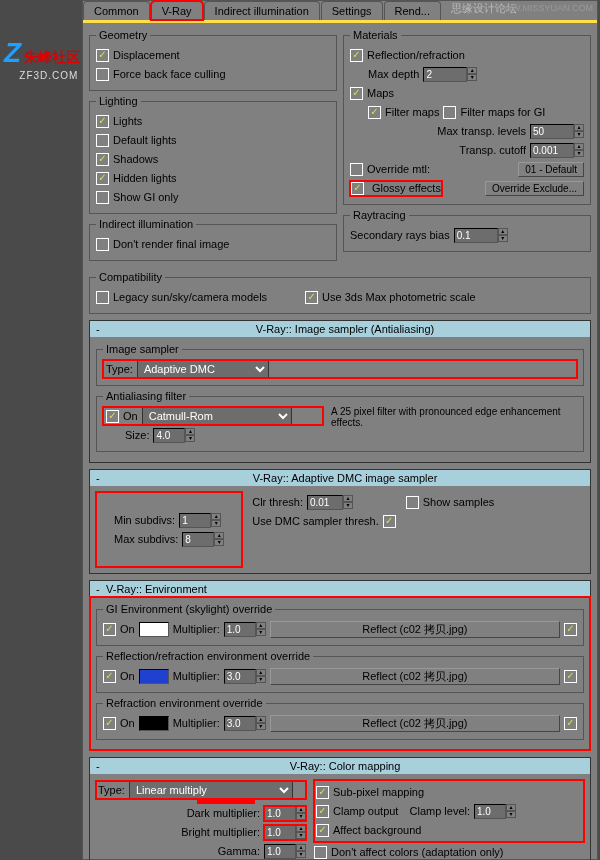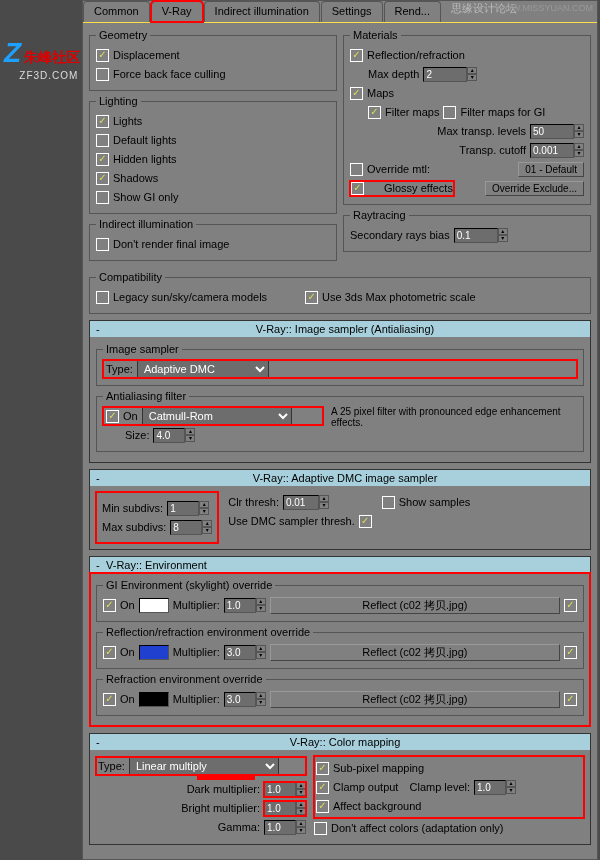--- a/index.html
+++ b/index.html
@@ -1,18 +1,18 @@
 <!DOCTYPE html>
 <html><head>
 <meta charset="utf-8">
 <style>
   * { box-sizing: border-box; margin: 0; padding: 0; font-family: "Tahoma", sans-serif; font-size: 11px; }
   body { background: #4a4a4a; width: 600px; height: 860px; overflow: hidden; position: relative; }
   .page { position: absolute; left: 82px; top: 0; width: 516px; height: 860px; background: #808080; border: 1px solid #555; }
-  .tabs { display: flex; background: #808080; border-bottom: 1px solid #fde047; height: 22px; }
+  .tabs { display: flex; background: #808080; border-bottom: 3px solid #fde047; height: 22px; }
   .tab { padding: 3px 10px; border: 1px solid #555; border-bottom: none; border-top-left-radius: 4px; border-top-right-radius: 4px; margin-right: 1px; cursor: pointer; color: #000; }
   .tab.act { background: #808080; }
   .hl-red { outline: 2px solid #f00; outline-offset: -1px; }
   .two-col { display: flex; gap: 6px; padding: 6px; }
   .col { flex: 1; }
   fieldset { border: 1px solid #555; margin-bottom: 4px; padding: 4px 6px 6px; position: relative; }
   legend { font-size: 11px; color: #000; padding: 0 3px; }
   .row { display: flex; align-items: center; height: 18px; gap: 4px; margin: 1px 0; }
   .cb { width: 13px; height: 13px; border: 1px solid #fff; background: #808080; display: inline-flex; align-items: center; justify-content: center; color: #dcdc55; font-size: 10px; line-height: 1; }
   .cb.chk::before { content: "✓"; }
@@ -76,25 +76,25 @@
         <div class="row">
             <span class="cb chk"></span>
             <span class="lbl">Lights</span>
           </div>
         <div class="row">
             <span class="cb"></span>
             <span class="lbl">Default lights</span>
           </div>
         <div class="row">
             <span class="cb chk"></span>
+            <span class="lbl">Shadows</span>
+          </div>
+        <div class="row">
+            <span class="cb chk"></span>
             <span class="lbl">Hidden lights</span>
-          </div>
-        <div class="row">
-            <span class="cb chk"></span>
-            <span class="lbl">Shadows</span>
           </div>
         <div class="row">
             <span class="cb"></span>
             <span class="lbl">Show GI only</span>
           </div>
       </fieldset>
       <fieldset>
         <legend>Indirect illumination</legend>
         <div class="row">
             <span class="cb"></span>
@@ -149,21 +149,21 @@
               </span>
             </span>
           </div>
         <div class="row">
             <span class="cb"></span>
             <span class="lbl">Override mtl:</span>
             <span style="flex:1"></span>
             <span class="btn">01 - Default</span>
           </div>
         <div class="row">
-            <span class="hl-red" style="display:inline-flex;align-items:center;gap:20px;padding:1px">
+            <span class="hl-red" style="display:inline-flex;align-items:center;gap:8px;padding:1px">
               <span class="cb chk"></span>
               <span class="lbl">Glossy effects</span>
             </span>
             <span style="flex:1"></span>
             <span class="btn">Override Exclude...</span>
           </div>
       </fieldset>
       <fieldset>
         <legend>Raytracing</legend>
         <div class="row">
@@ -230,21 +230,21 @@
     </div>
   </div>
 
   <div class="rollout">
     <div class="rollout-hd">
         <span class="minus">-</span>
         <span style="flex:1;text-align:center">V-Ray:: Adaptive DMC image sampler</span>
       </div>
     <div class="rollout-bd">
       <div style="display:flex;gap:10px;align-items:flex-start">
-        <div class="hl-red" style="padding:6px">
+        <div class="hl-red" style="padding:18px">
           <div class="row">
               <span class="lbl">Min subdivs:</span>
               <span class="spin">
                 <input style="width: 32px;" value="1">
                 <span class="ar">
                   <span>▴</span>
                   <span>▾</span>
                 </span>
               </span>
             </div>
@@ -350,21 +350,21 @@
 
   <div class="rollout">
     <div class="rollout-hd">
         <span class="minus">-</span>
         <span style="flex:1;text-align:center">V-Ray:: Color mapping</span>
       </div>
     <div class="rollout-bd" style="display:flex;gap:8px">
       <div style="flex:0 0 210px">
         <div class="row hl-red" style="padding:2px">
             <span class="lbl">Type:</span>
-            <select style="width:150px"><option>Linear multiply</option></select>
+            <select style="width:164px"><option>Linear multiply</option></select>
           </div>
         <div class="hl-red" style="margin-left:102px;margin-top:2px;padding:1px;width:56px">
         </div>
         <div class="row" style="justify-content:flex-end">
             <span class="lbl">Dark multiplier:</span>
             <span class="spin hl-red">
               <input style="width: 32px;" value="1.0">
               <span class="ar">
                 <span>▴</span>
                 <span>▾</span>

